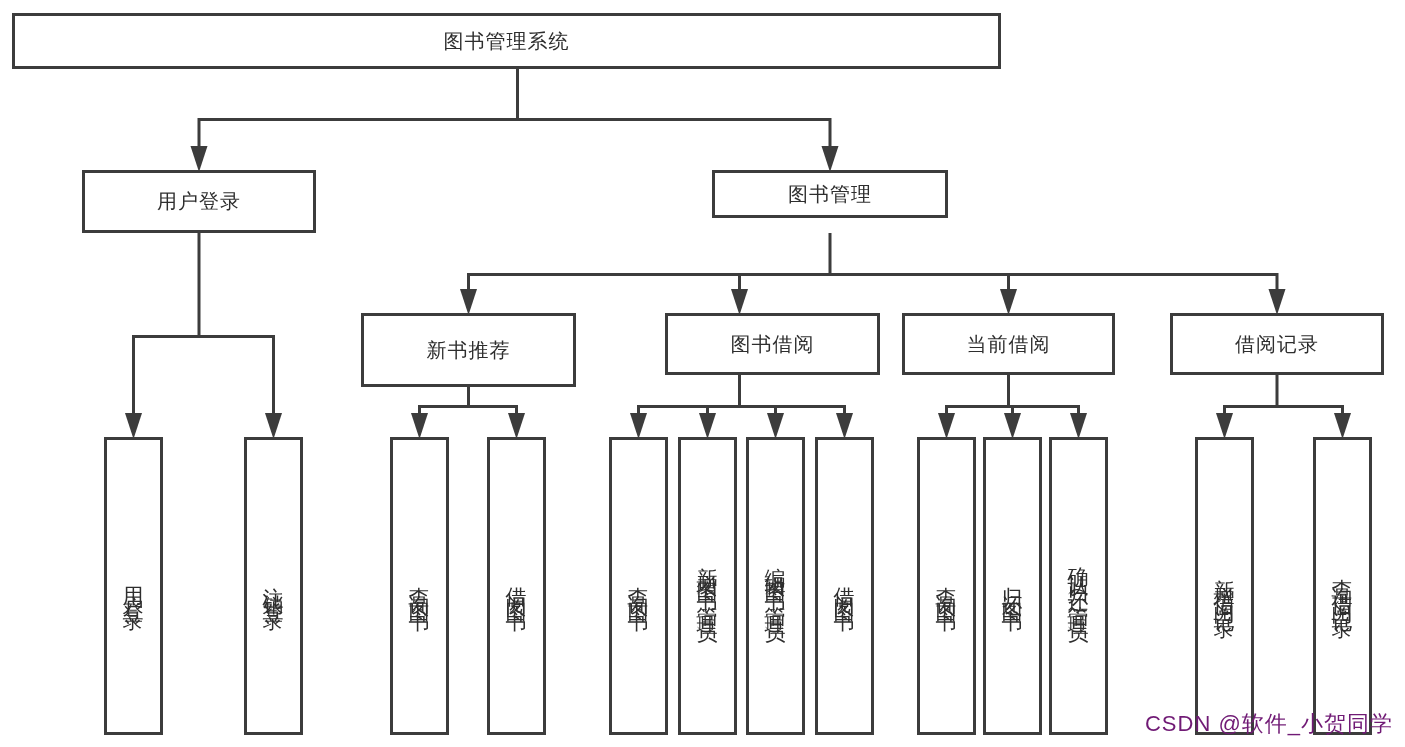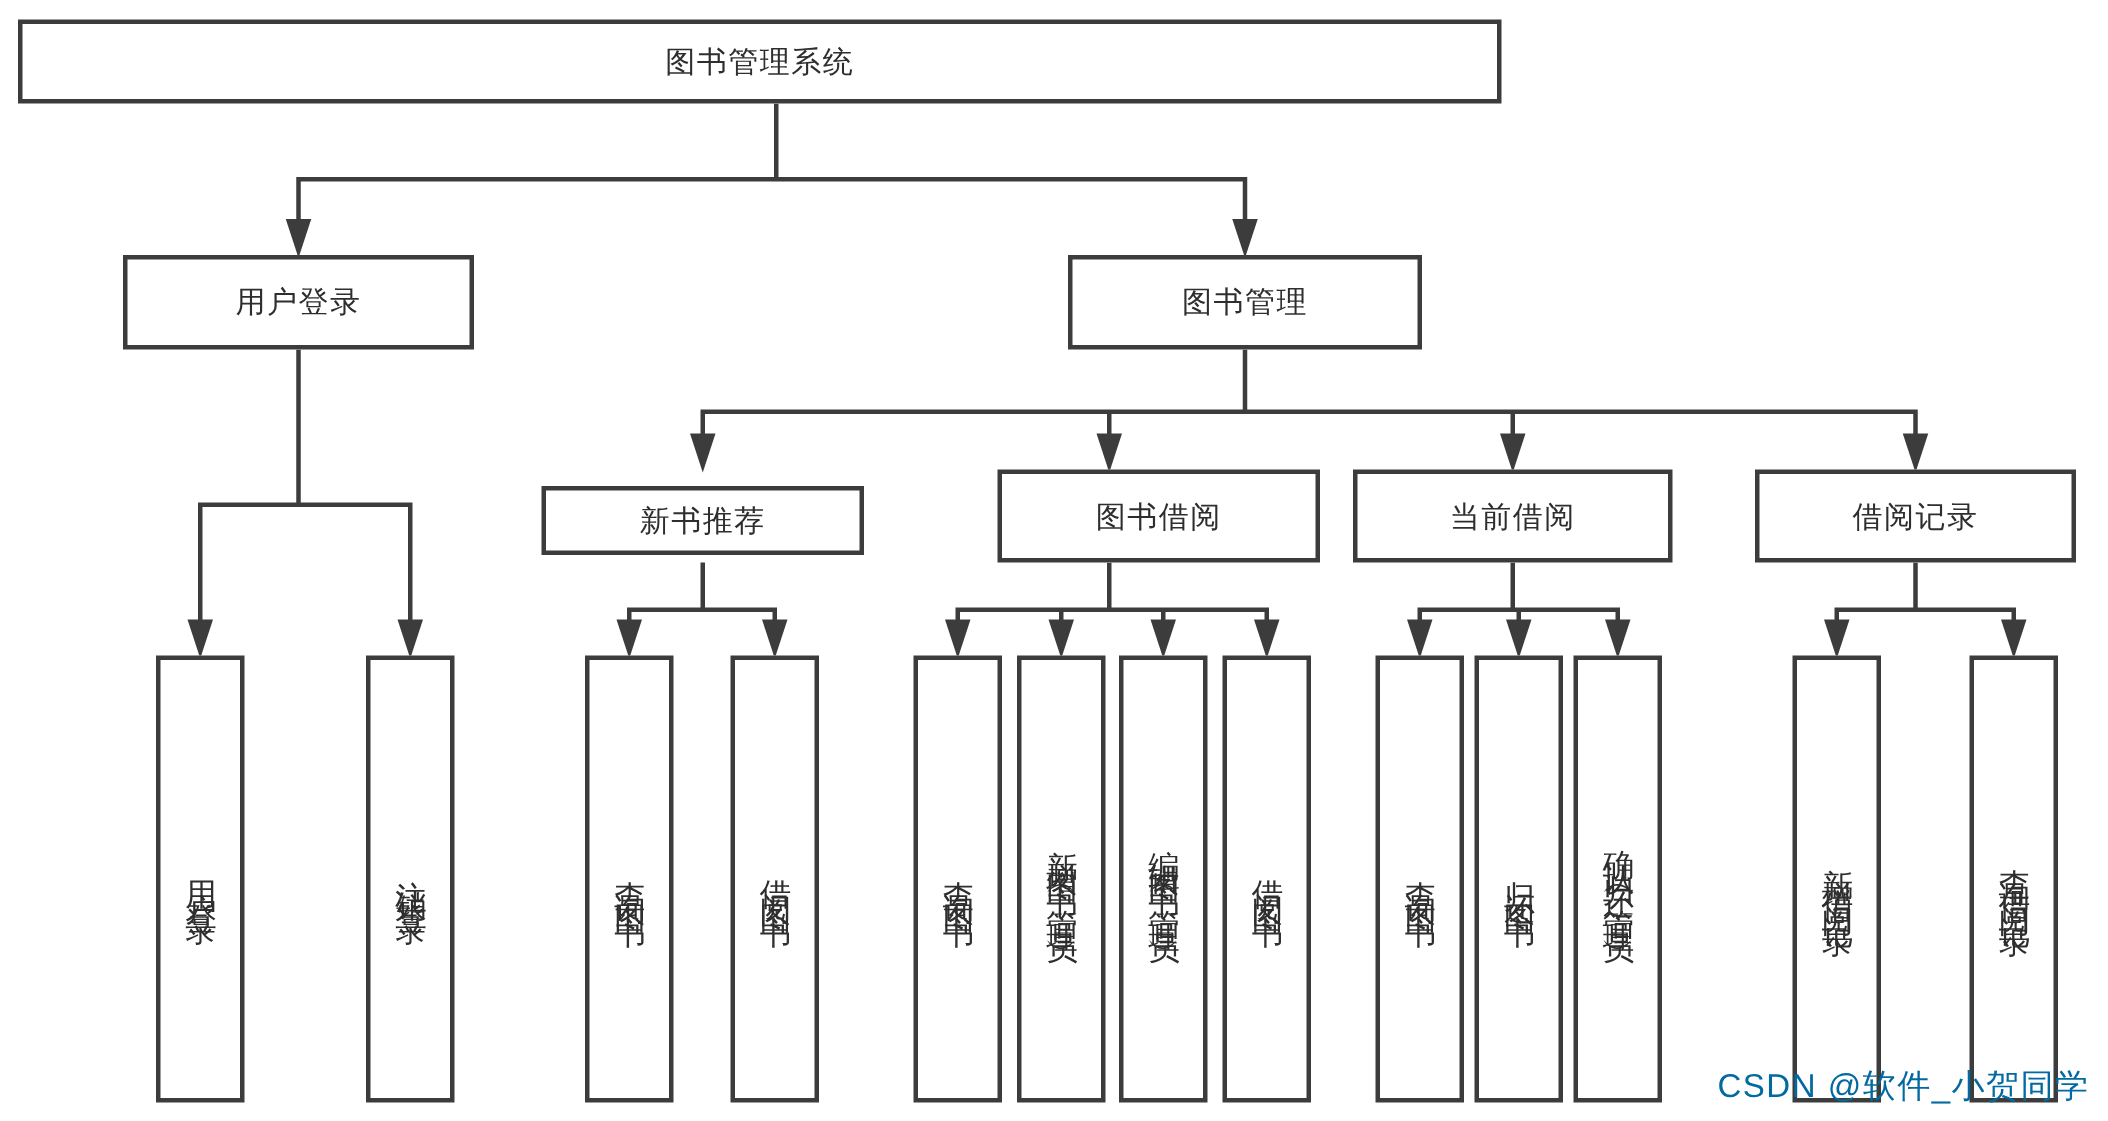--- a/index.html
+++ b/index.html
@@ -38,22 +38,22 @@
   .v-node .lbl {
     writing-mode: vertical-rl;
     text-orientation: mixed;
     letter-spacing: 8px;
     line-height: 1;
     white-space: nowrap;
   }
   
   .n-root   { left: 12px;   top: 13px;  width: 989px; height: 56px; }
   .n-login  { left: 82px;   top: 170px; width: 234px;  height: 63px; }
-  .n-mgmt   { left: 712px;  top: 170px; width: 236px;  height: 63px; }
-  .n-rec    { left: 361px;  top: 324px; width: 215px;  height: 46px; }
+  .n-mgmt   { left: 712px;  top: 170px; width: 236px;  height: 48px; }
+  .n-rec    { left: 361px;  top: 313px; width: 215px;  height: 74px; }
   .n-borrow { left: 632px;  top: 313px; width: 215px;  height: 62px; margin-left: 33px; }
   .n-cur    { left: 902px;  top: 313px; width: 213px;  height: 62px; }
   .n-hist   { left: 1170px; top: 313px; width: 214px;  height: 62px; }
   
   .l1  { left: 104px; }
   .l2  { left: 244px; }
   .l3  { left: 390px; }
   .l4  { left: 487px; }
   .l5  { left: 609px; }
   .l6  { left: 678px; }
@@ -62,21 +62,21 @@
   .l9  { left: 917px; }
   .l10 { left: 983px; }
   .l11 { left: 1049px; }
   .l12 { left: 1195px; }
   .l13 { left: 1313px; }
   .watermark {
     position: absolute;
     right: 12px;
     bottom: 8px;
     font-size: 22px;
-    color: #0369a1;
+    color: #701a75;
     z-index: 5;
     letter-spacing: 1px;
     white-space: nowrap;
   }
 </style>
 </head>
 <body>
 
 <div class="canvas">
 

